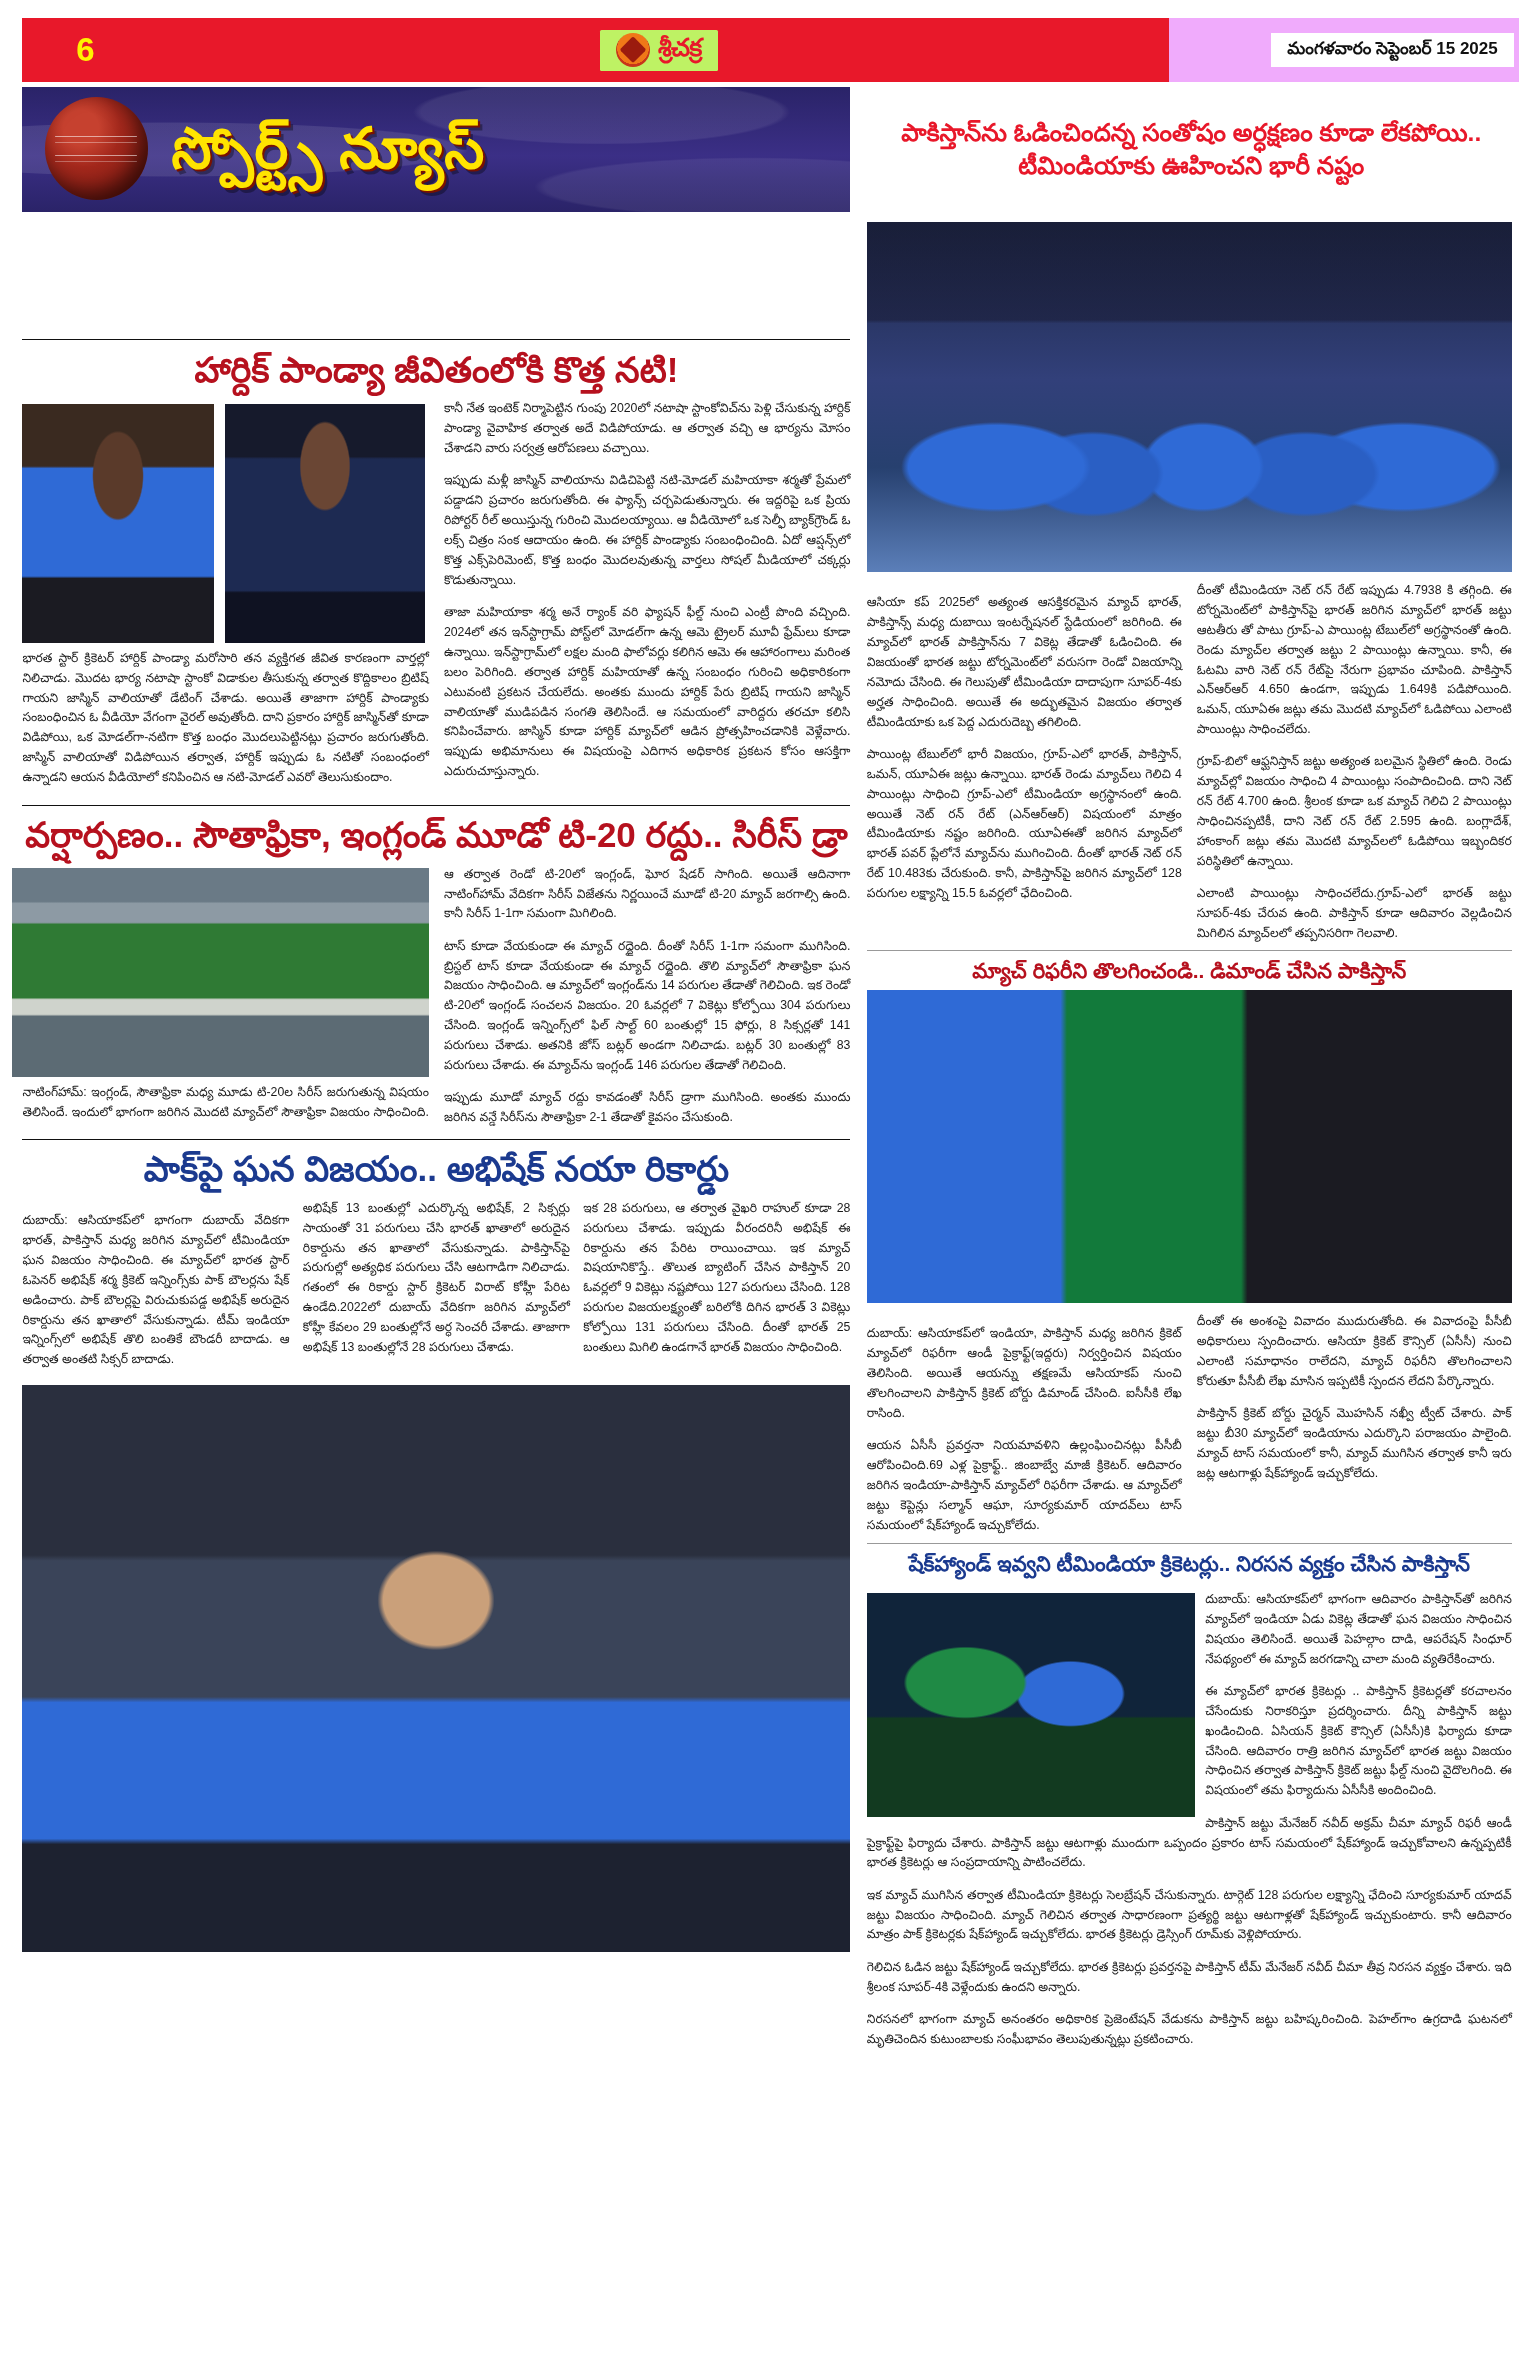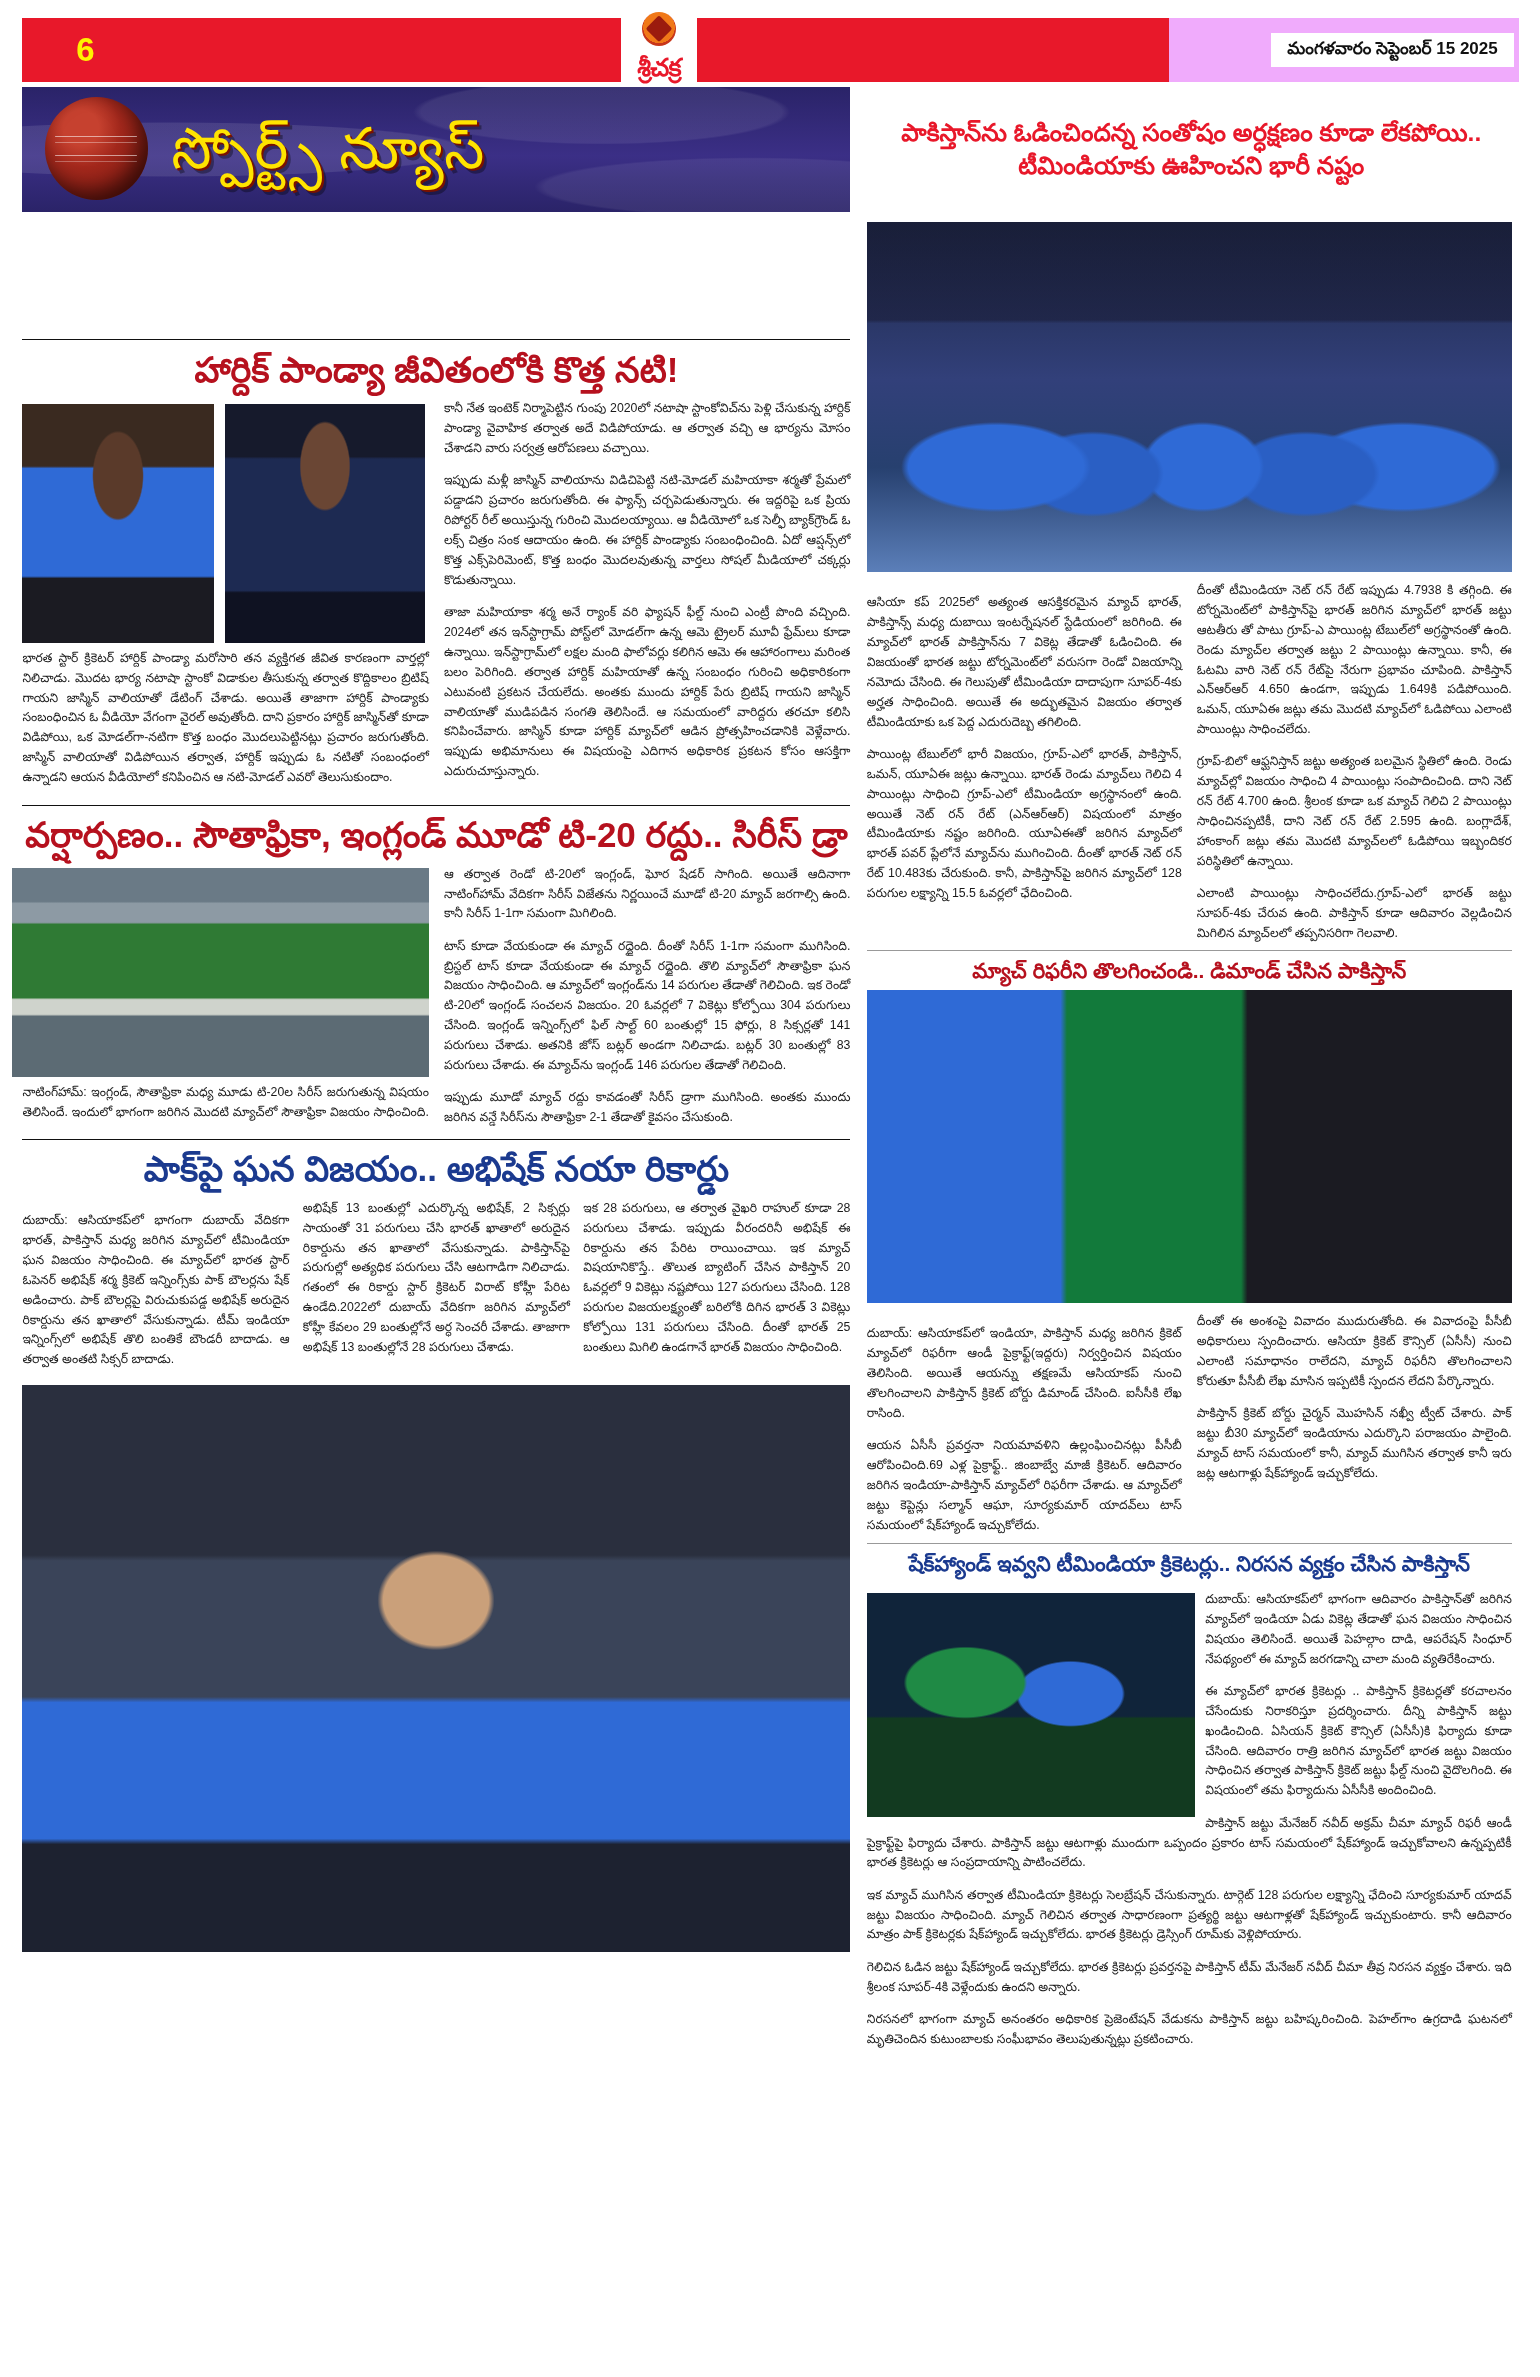--- a/index.html
+++ b/index.html
@@ -43,27 +43,26 @@
   }
   .mh-mid {
     flex: 1;
     background: #e8182a;
     display: flex;
     align-items: center;
     justify-content: center;
     position: relative;
   }
   .mh-logo-wrap {
-    background: #ffffff;
+    background: #bef264;
     padding: 3px 16.4px;
     display: flex;
     align-items: center;
     gap: 7.5px;
     border-radius: 1.5px;
-    flex-direction: column;
   }
   .mh-logo-mark {
     width: 34px; height: 34px;
     border-radius: 50%;
     background: radial-gradient(circle at 50% 45%, #ffd24d 0 30%, #f07818 31% 62%, #c8361a 63% 100%);
     position: relative;
   }
   .mh-logo-mark:after{
     content:"";
     position:absolute;
@@ -136,21 +135,21 @@
     background: rgba(255,255,255,.55);
     border-radius: 1.5px;
   }
   .ball:before{ top: 39px; box-shadow: 0 6px 0 rgba(255,255,255,.35); }
   .ball:after{ top: 58px; box-shadow: 0 6px 0 rgba(255,255,255,.3); }
   .banner-title {
     position: relative;
     z-index: 4;
     margin-left: 149px;
     font-size: 57px;
-    font-weight: normal;
+    font-weight: bold;
     color: #ffe400;
     text-shadow: 2.2px 2.2px 0 #7a1100, 4.5px 4.5px 0 rgba(0,0,0,.35);
     letter-spacing: 0.7px;
     line-height: 1.05;
   }
   .banner-right {
     flex: 1;
     padding-left: 13.4px;
     display: flex;
     align-items: center;

